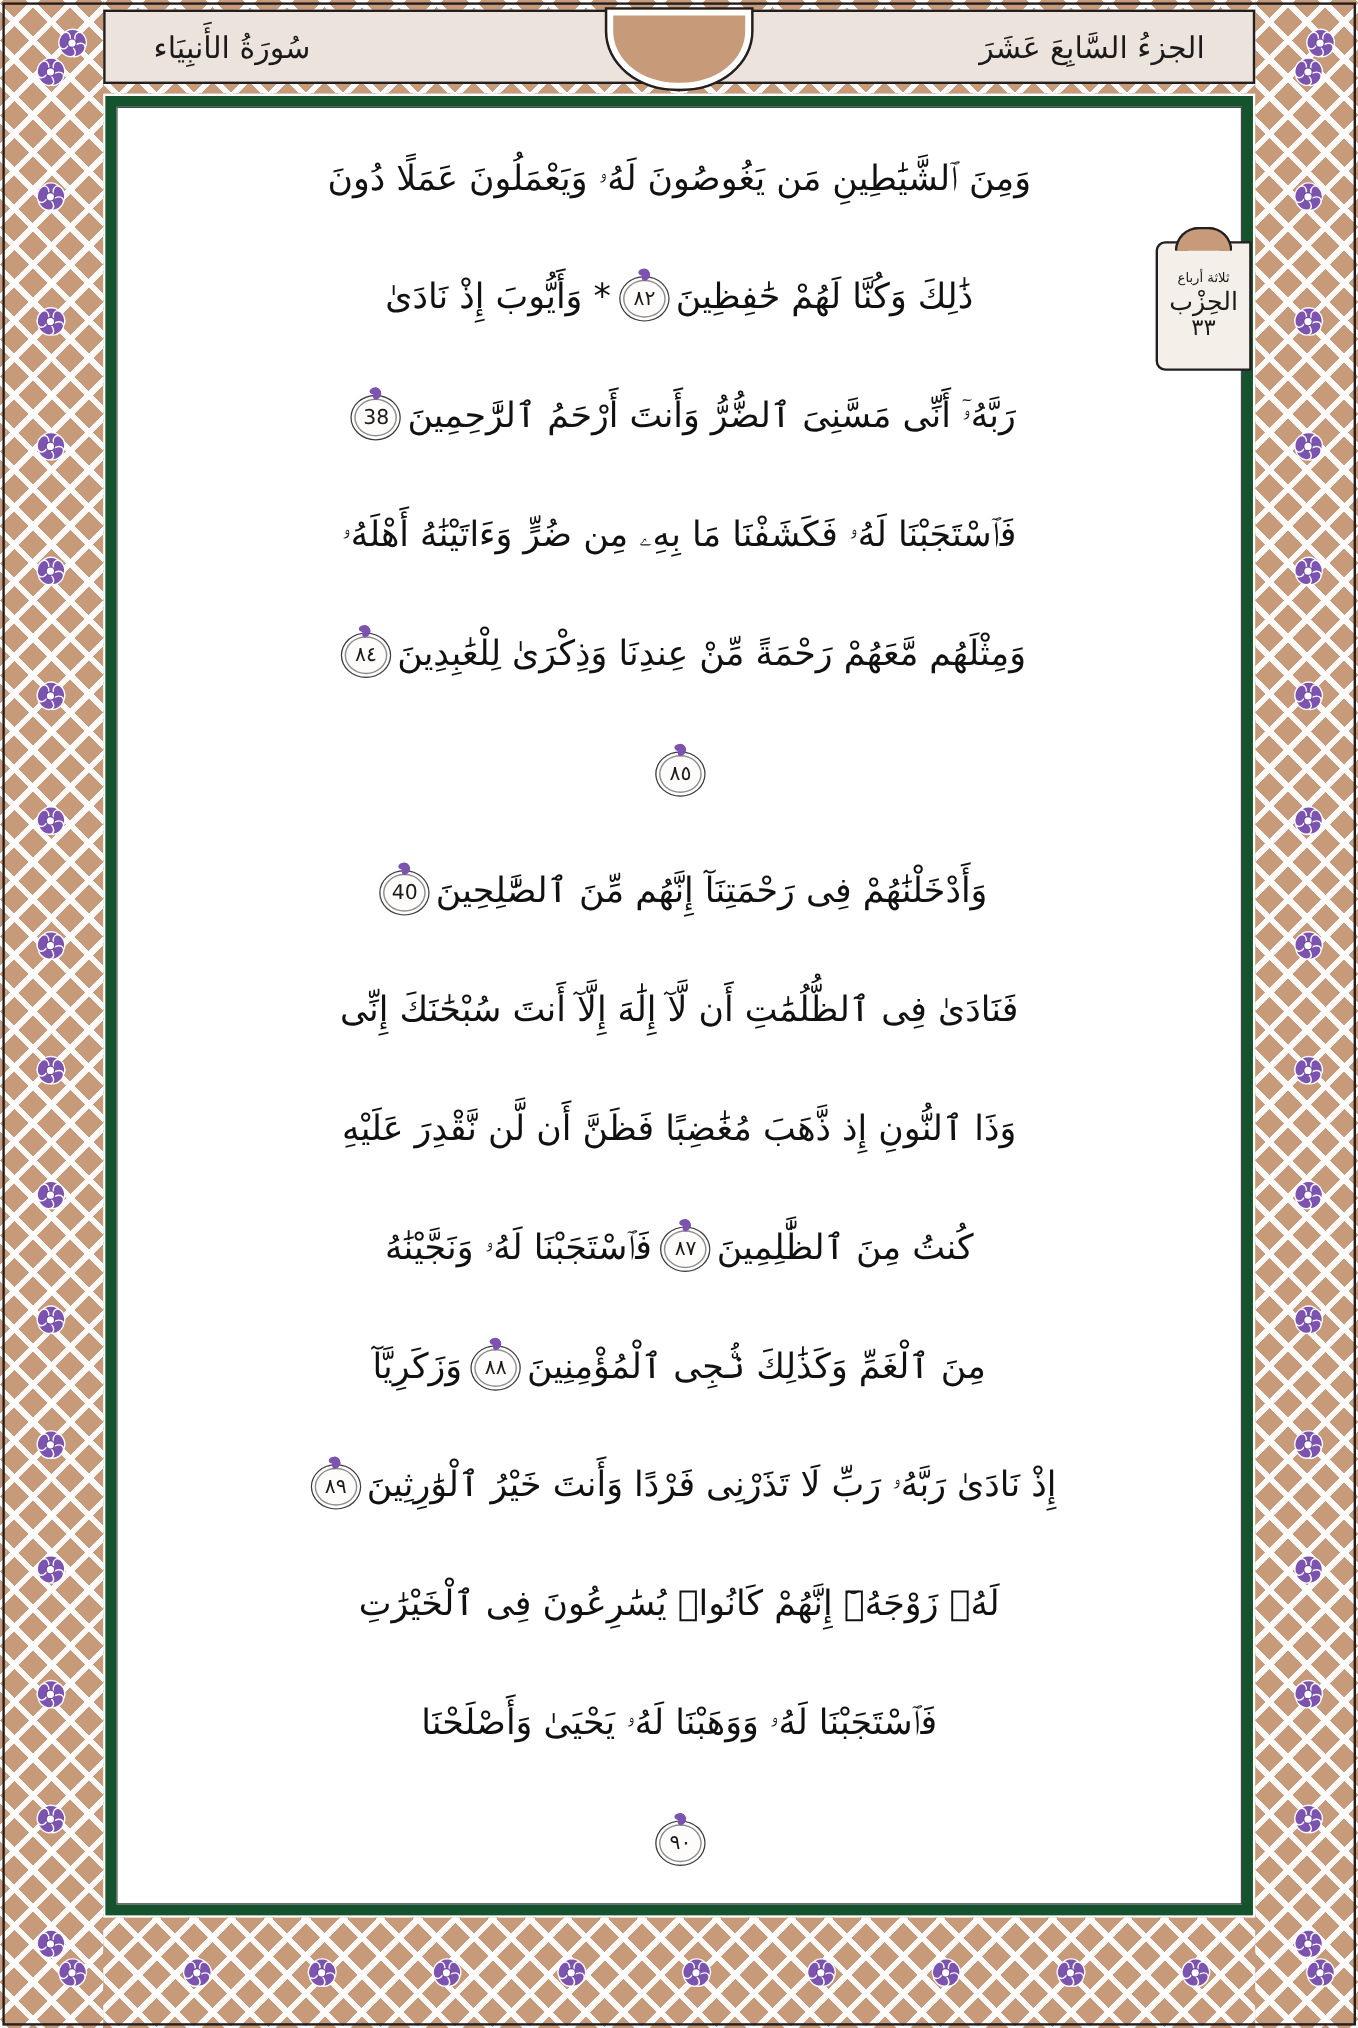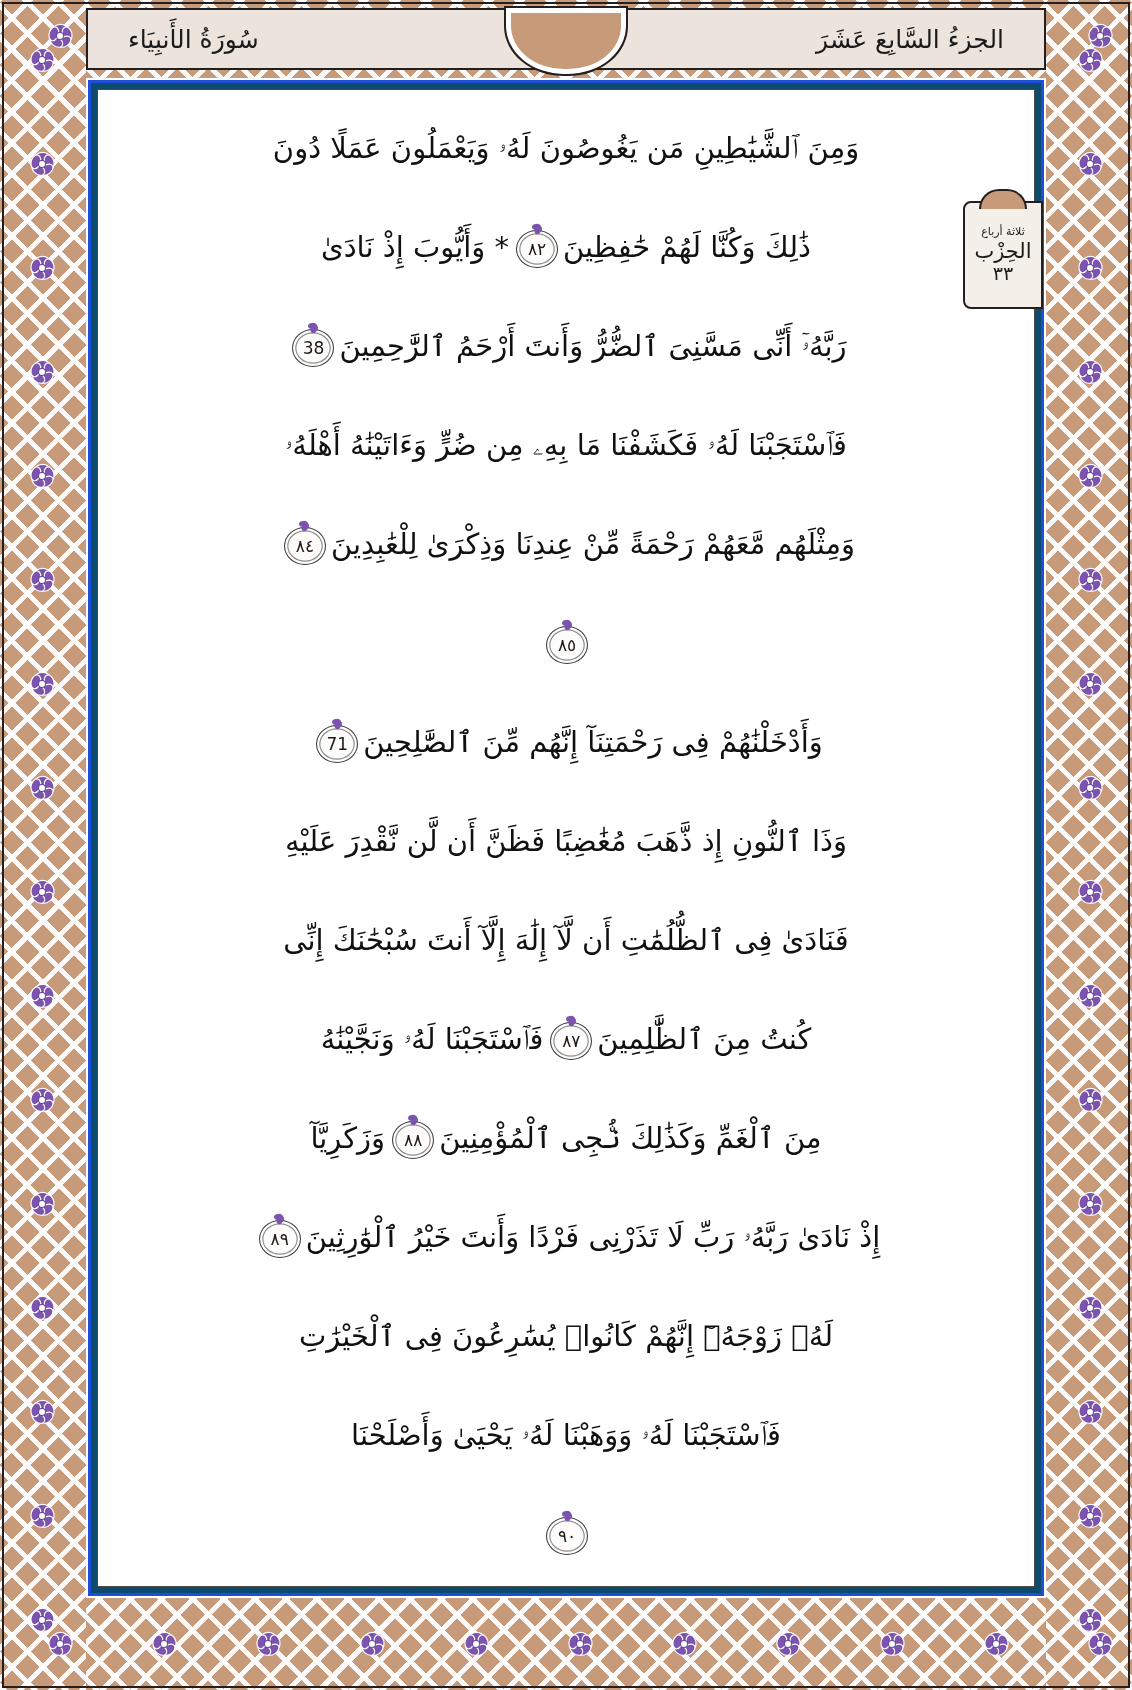--- a/index.html
+++ b/index.html
@@ -136,22 +136,22 @@
     box-shadow: inset 0 0 0 5px #ffffff, inset 0 0 0 7px #c79b79;
   }
 
   
   .text-frame {
     position: absolute;
     left: 88px;
     top: 80px;
     right: 88px;
     bottom: 94px;
-    background: #0c4a6e;
-    border: 3px solid #1d4ed8;
+    background: #14532d;
+    border: 3px solid #14532d;
     box-sizing: border-box;
   }
   .text-frame-inner {
     position: absolute;
     inset: 6px;
     border: 1.5px solid #4a4a4a;
     background: #ffffff;
   }
 
   
@@ -813,34 +813,34 @@
                 <i></i>
                 <i></i>
                 <i></i>
               </span>
             </span>
           </div>
           <div class="qline">
             <span class="txt">وَأَدْخَلْنَٰهُمْ فِى رَحْمَتِنَآ إِنَّهُم مِّنَ ٱلصَّٰلِحِينَ</span>
             <span class="ayah-marker">
               <span class="oval">
-                <span class="num">71</span>
+                <span class="num">40</span>
               </span>
               <span class="crown">
                 <i></i>
                 <i></i>
                 <i></i>
               </span>
             </span>
           </div>
           <div class="qline">
+            <span class="txt">فَنَادَىٰ فِى ٱلظُّلُمَٰتِ أَن لَّآ إِلَٰهَ إِلَّآ أَنتَ سُبْحَٰنَكَ إِنِّى</span>
+          </div>
+          <div class="qline">
             <span class="txt">وَذَا ٱلنُّونِ إِذ ذَّهَبَ مُغَٰضِبًا فَظَنَّ أَن لَّن نَّقْدِرَ عَلَيْهِ</span>
-          </div>
-          <div class="qline">
-            <span class="txt">فَنَادَىٰ فِى ٱلظُّلُمَٰتِ أَن لَّآ إِلَٰهَ إِلَّآ أَنتَ سُبْحَٰنَكَ إِنِّى</span>
           </div>
           <div class="qline">
             <span class="txt">كُنتُ مِنَ ٱلظَّٰلِمِينَ</span>
             <span class="ayah-marker">
               <span class="oval">
                 <span class="num">٨٧</span>
               </span>
               <span class="crown">
                 <i></i>
                 <i></i>

